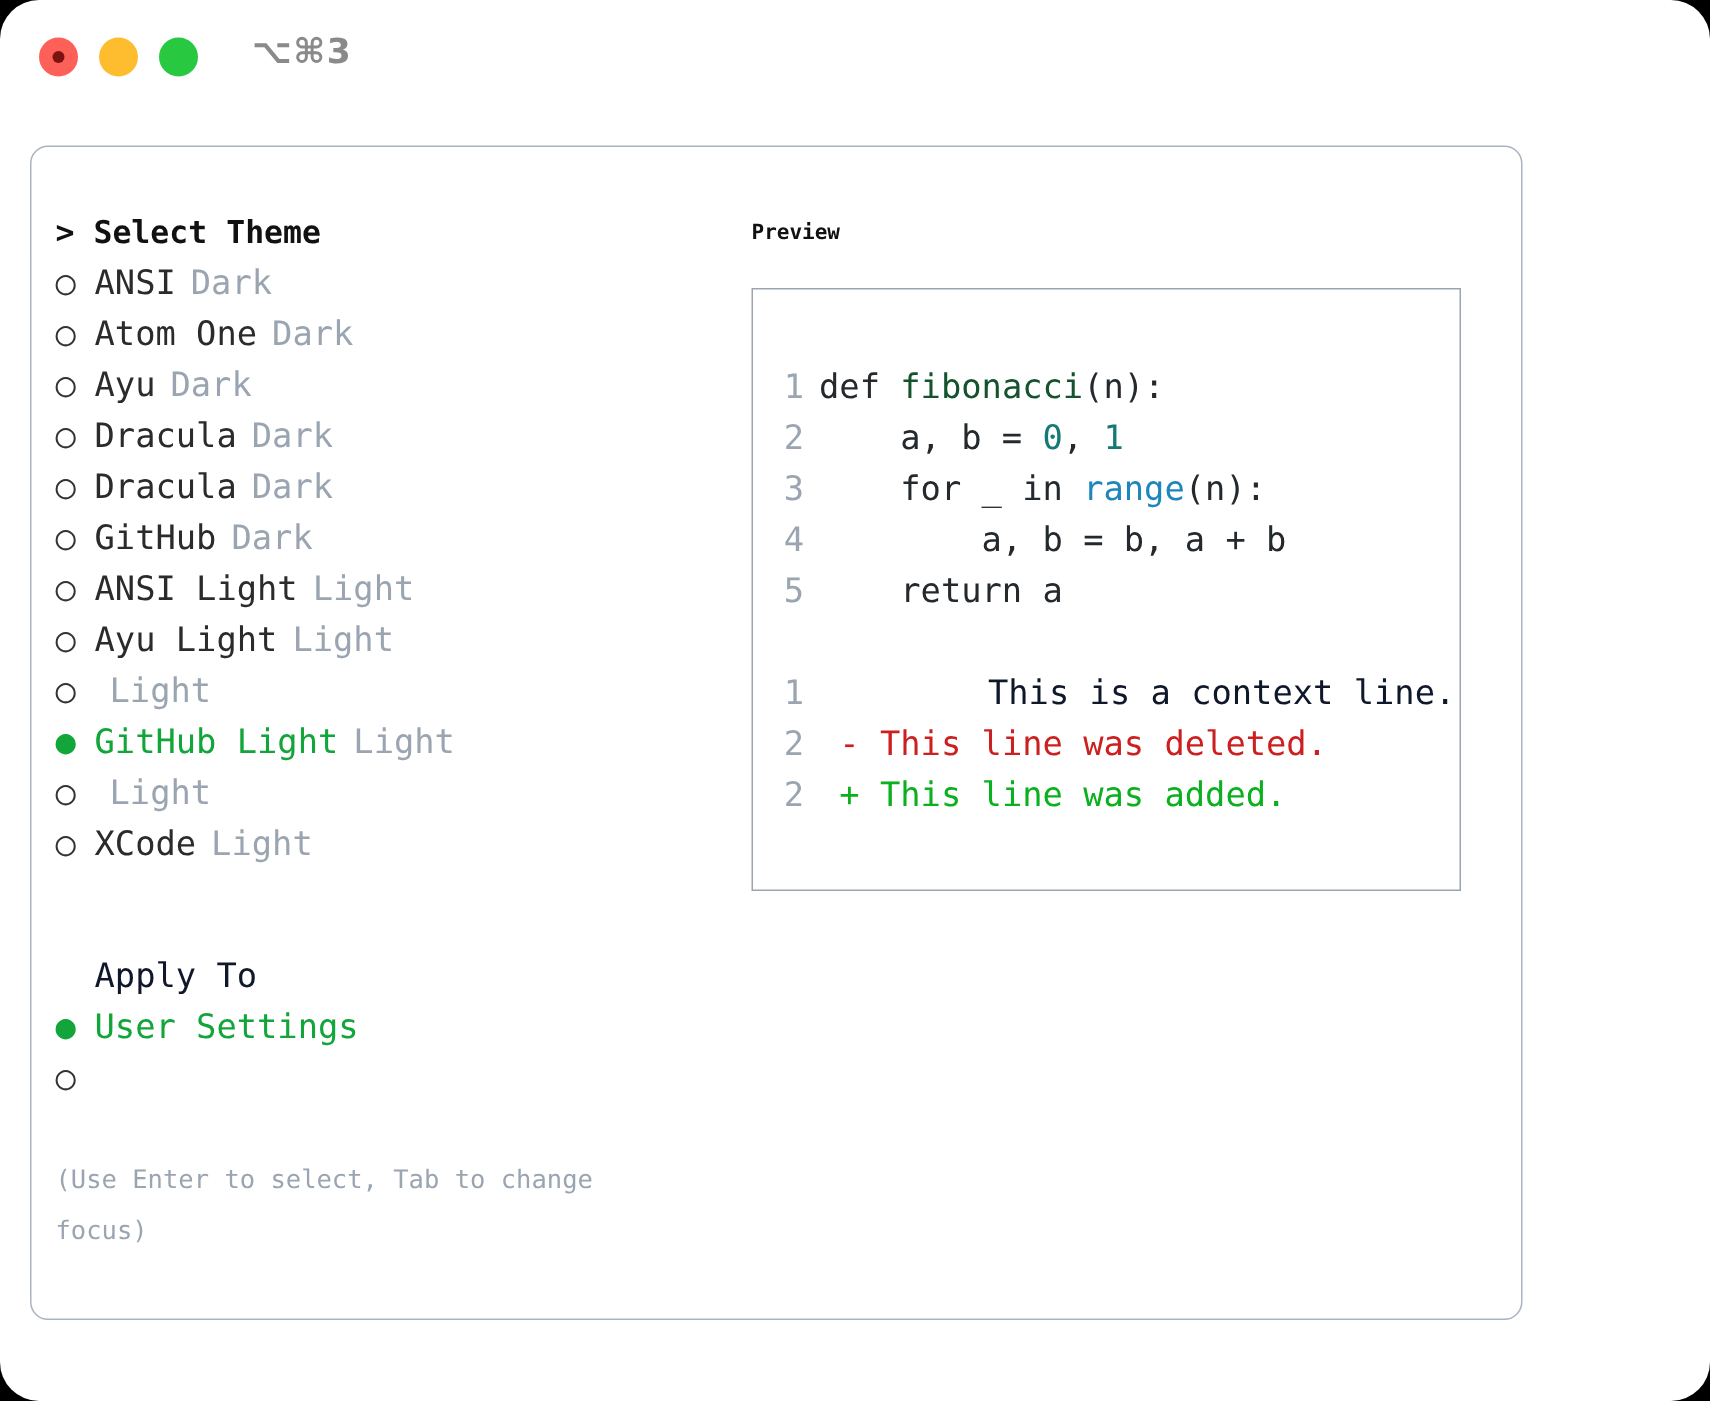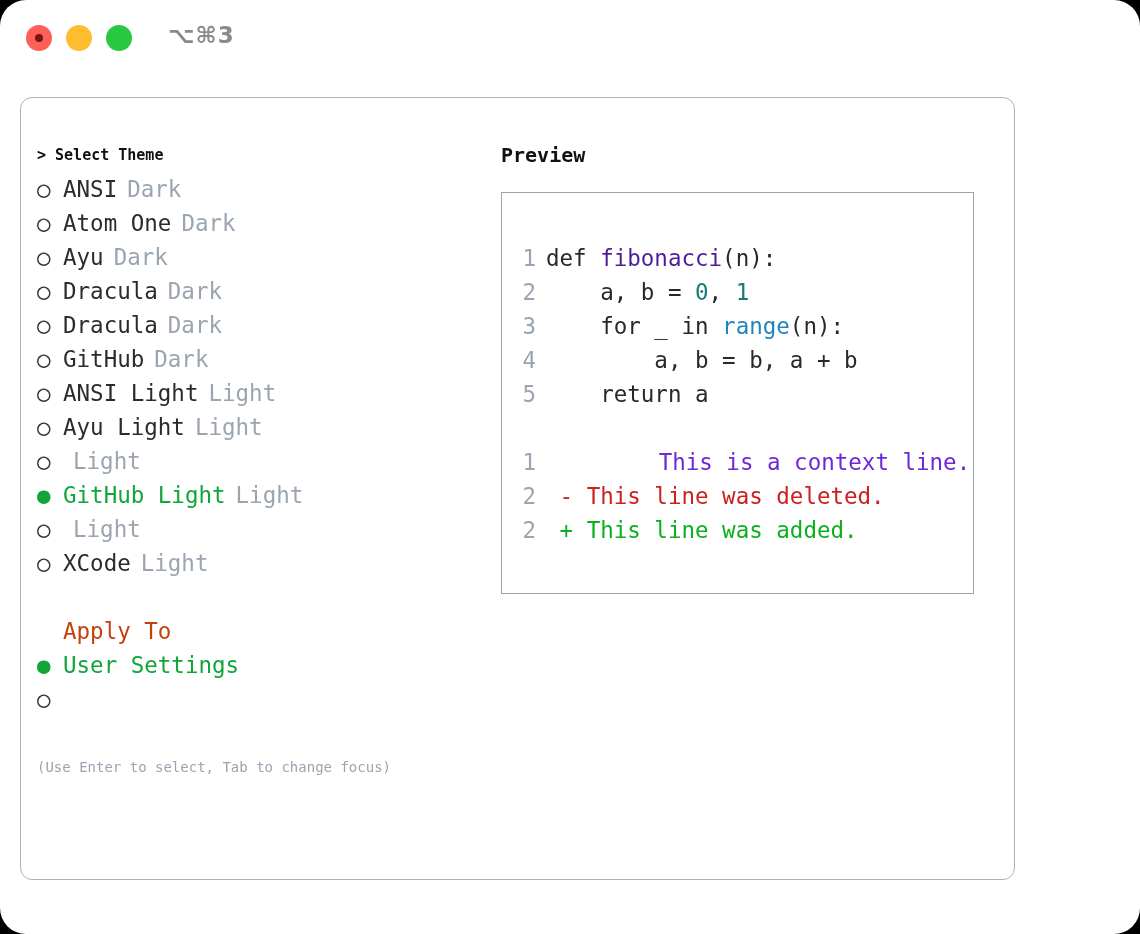--- a/index.html
+++ b/index.html
@@ -95,21 +95,21 @@
     width: 450px;
   }
   .right-col {
     position: absolute;
     left: 480px;
     top: 40px;
     width: 500px;
   }
 
   .section-title {
-    font-size: 15px;
+    font-size: 21px;
     font-weight: 700;
     color: #111111;
     line-height: 34px;
     white-space: pre;
   }
 
   .opt-row {
     display: flex;
     align-items: baseline;
     height: 34px;
@@ -130,37 +130,38 @@
   .opt-tag {
     color: #9aa5b1;
     margin-left: 10px;
   }
 
   .spacer-row { height: 34px; }
 
   .apply-title {
     font-size: 22.5px;
     line-height: 34px;
-    color: #c2410c;
+    color: #0f172a;
     padding-left: 26px;
     white-space: pre;
+    margin-top: 20px;
   }
 
   .hint {
     margin-top: 34px;
-    font-size: 14px;
+    font-size: 17px;
     line-height: 34px;
     color: #9aa5b1;
     width: 400px;
     white-space: normal;
   }
 
   
   .preview-title {
-    font-size: 20px;
+    font-size: 14px;
     font-weight: 700;
     color: #111111;
     line-height: 34px;
   }
   .code-box {
     margin-top: 20px;
     width: 473px;
     height: 402px;
     border: 1.6px solid #9aa5b1;
     background: #ffffff;
@@ -178,28 +179,28 @@
     width: 44px;
     flex: 0 0 44px;
     text-align: right;
     color: #9aa5b1;
     padding-right: 10px;
     box-sizing: border-box;
   }
   .code-text { color: #24292e; }
 
   .tok-def   { color: #24292e; }
-  .tok-fn    { color: #4c1d95; }
+  .tok-fn    { color: #14532d; }
   .tok-num   { color: #157a76; }
   .tok-call  { color: #1f86bd; }
   .tok-plain { color: #24292e; }
 
   .blank-line { height: 34px; }
 
-  .diff-ctx { color: #6d28d9; margin-left: 36px; }
+  .diff-ctx { color: #0f172a; margin-left: 36px; }
   .diff-del { color: #cc1f1f; }
   .diff-add { color: #0bb01f; }
 </style>
 </head>
 <body>
 
 <div class="window">
 
   <div class="titlebar">
     <div class="lights">

